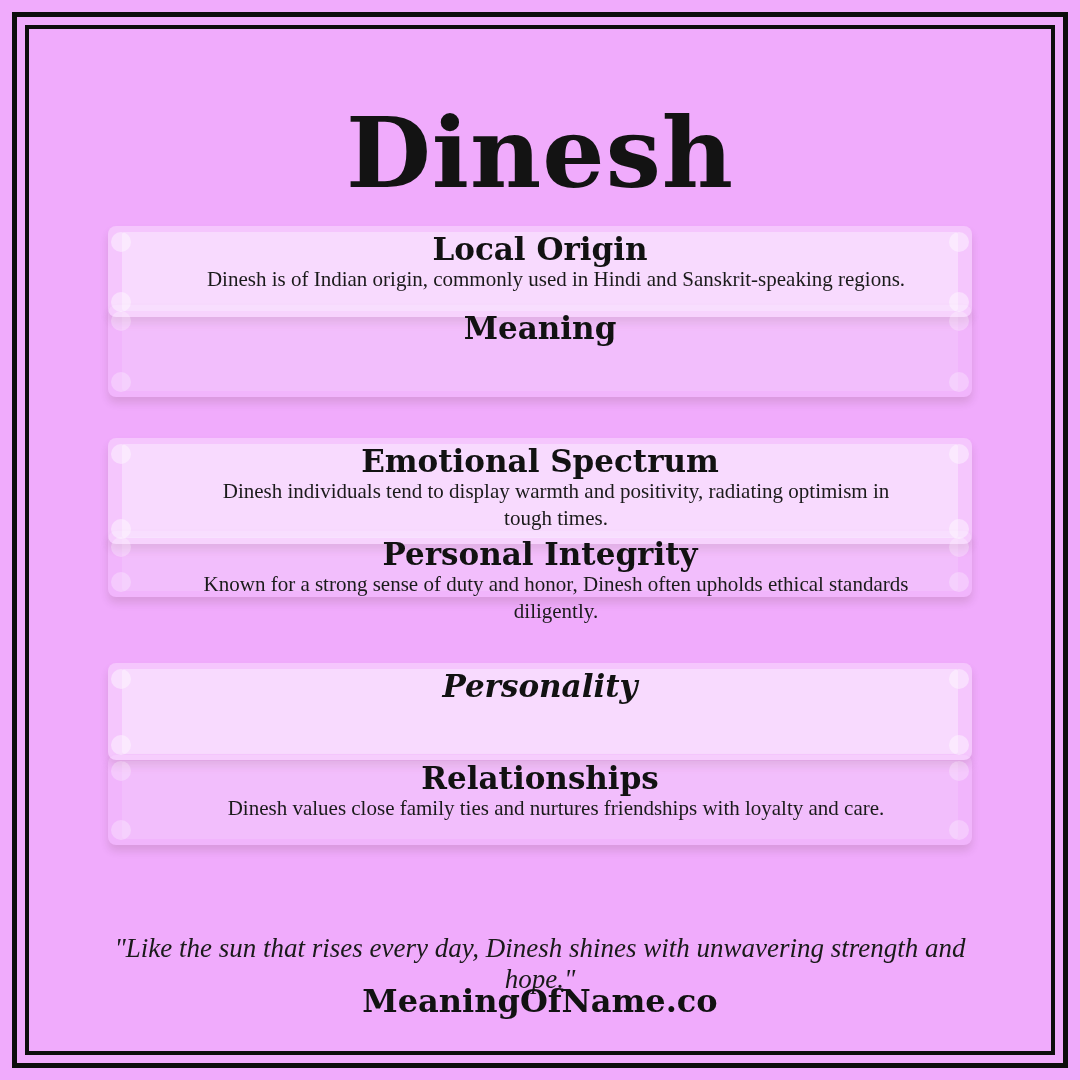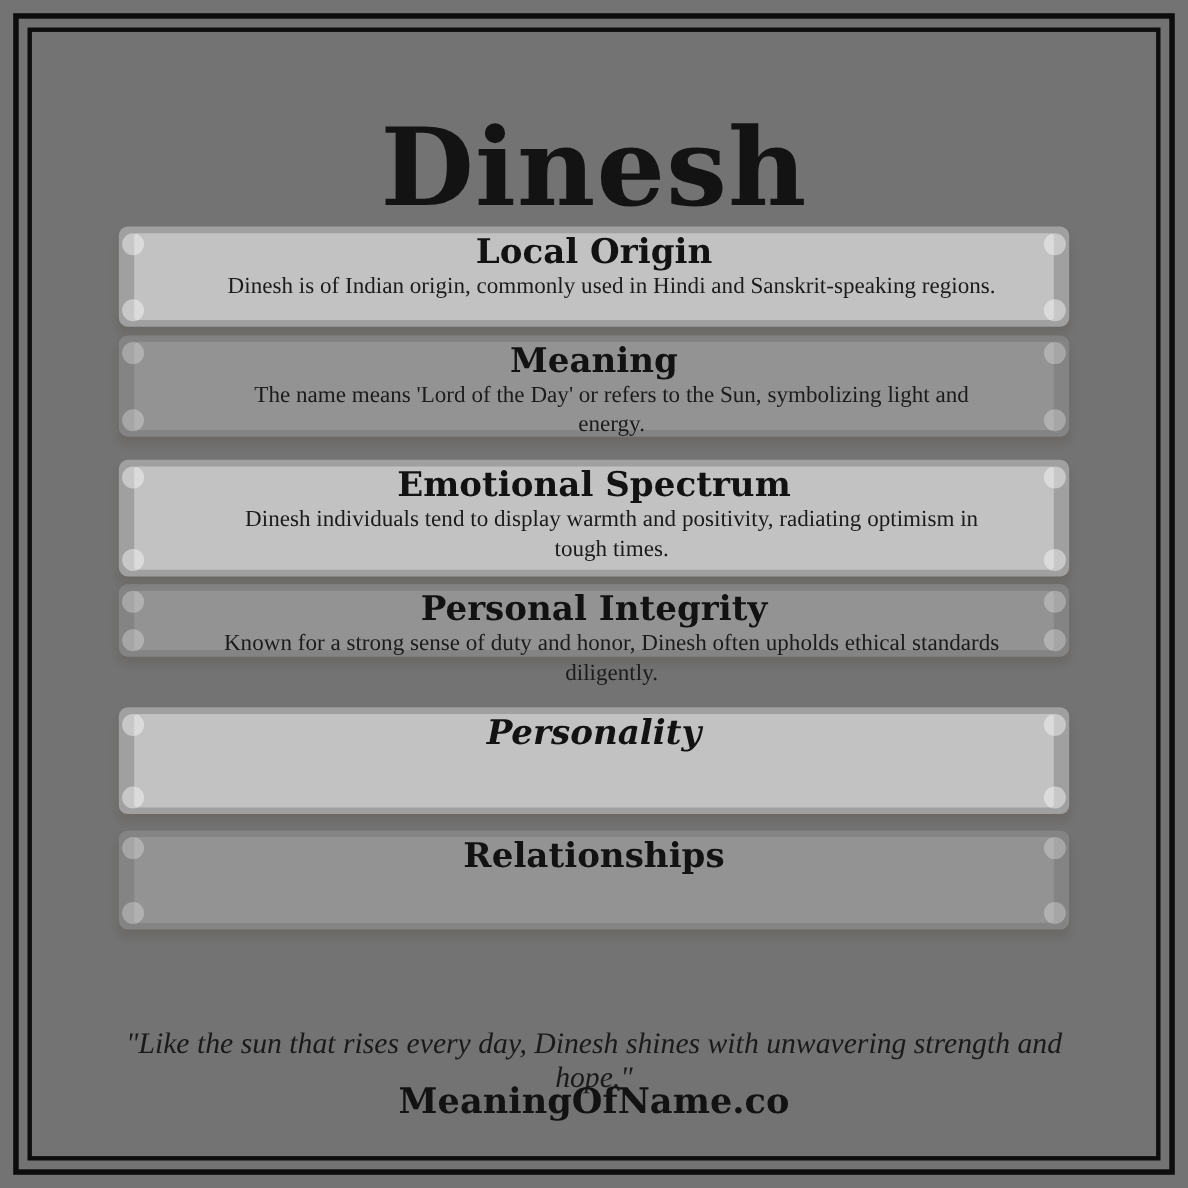--- a/index.html
+++ b/index.html
@@ -7,21 +7,21 @@
     padding: 0;
     width: 1080px;
     height: 1080px;
     overflow: hidden;
     font-family: "Liberation Serif", "DejaVu Serif", serif;
   }
   .poster {
     position: relative;
     width: 1080px;
     height: 1080px;
-    background: #737373;
+    background: #f0abfc;
     color: #141414;
   }
   .frame-outer {
     position: absolute;
     inset: 12px;
     border: 5px solid #0D0D0D;
     pointer-events: none;
   }
   .frame-inner {
     position: absolute;
@@ -42,21 +42,21 @@
     color: #131313;
     letter-spacing: 1px;
   }
   .card {
     position: absolute;
     left: 108px;
     width: 864px;
     border-radius: 8px;
     box-shadow: 0 6px 8px rgba(60, 35, 0, 0.12);
   }
-  .card.solid   { background: rgba(255, 255, 255, 0.32); }
+  .card.solid   { background: rgba(255, 255, 255, 0.32); margin-top: 20px; }
   .card.subtle  { background: rgba(255, 255, 255, 0.12); }
   .card-inner {
     position: absolute;
     top: 6px;
     bottom: 6px;
     left: 14px;
     right: 14px;
     border-radius: 3px;
   }
   .card.solid  .card-inner { background: rgba(255, 255, 255, 0.36); }
@@ -140,22 +140,20 @@
   </div>
 
   <div class="card subtle" style="top:305px;height:92px;">
     <div class="card-inner"></div>
     <span class="dot tl"></span>
     <span class="dot tr"></span>
     <span class="dot bl"></span>
     <span class="dot br"></span>
     <div class="card-content">
       <h2 class="card-title">Meaning</h2>
-      <p class="card-body">The name means 'Lord of the Day' or refers to the Sun, symbolizing light and
-energy.</p>
     </div>
   </div>
 
   <div class="card solid" style="top:418px;height:106px;">
     <div class="card-inner"></div>
     <span class="dot tl"></span>
     <span class="dot tr"></span>
     <span class="dot bl"></span>
     <span class="dot br"></span>
     <div class="card-content">
@@ -190,19 +188,20 @@
   </div>
 
   <div class="card subtle" style="top:755px;height:90px;">
     <div class="card-inner"></div>
     <span class="dot tl"></span>
     <span class="dot tr"></span>
     <span class="dot bl"></span>
     <span class="dot br"></span>
     <div class="card-content">
       <h2 class="card-title">Relationships</h2>
+      <p class="card-body">Dinesh values close family ties and nurtures friendships with loyalty and care.</p>
     </div>
   </div>
 
   <div class="footer-quote">"Like the sun that rises every day, Dinesh shines with unwavering strength and
 hope."</div>
   <div class="brand-name">MeaningOfName.co</div>
 </div>
 
 </body></html>

